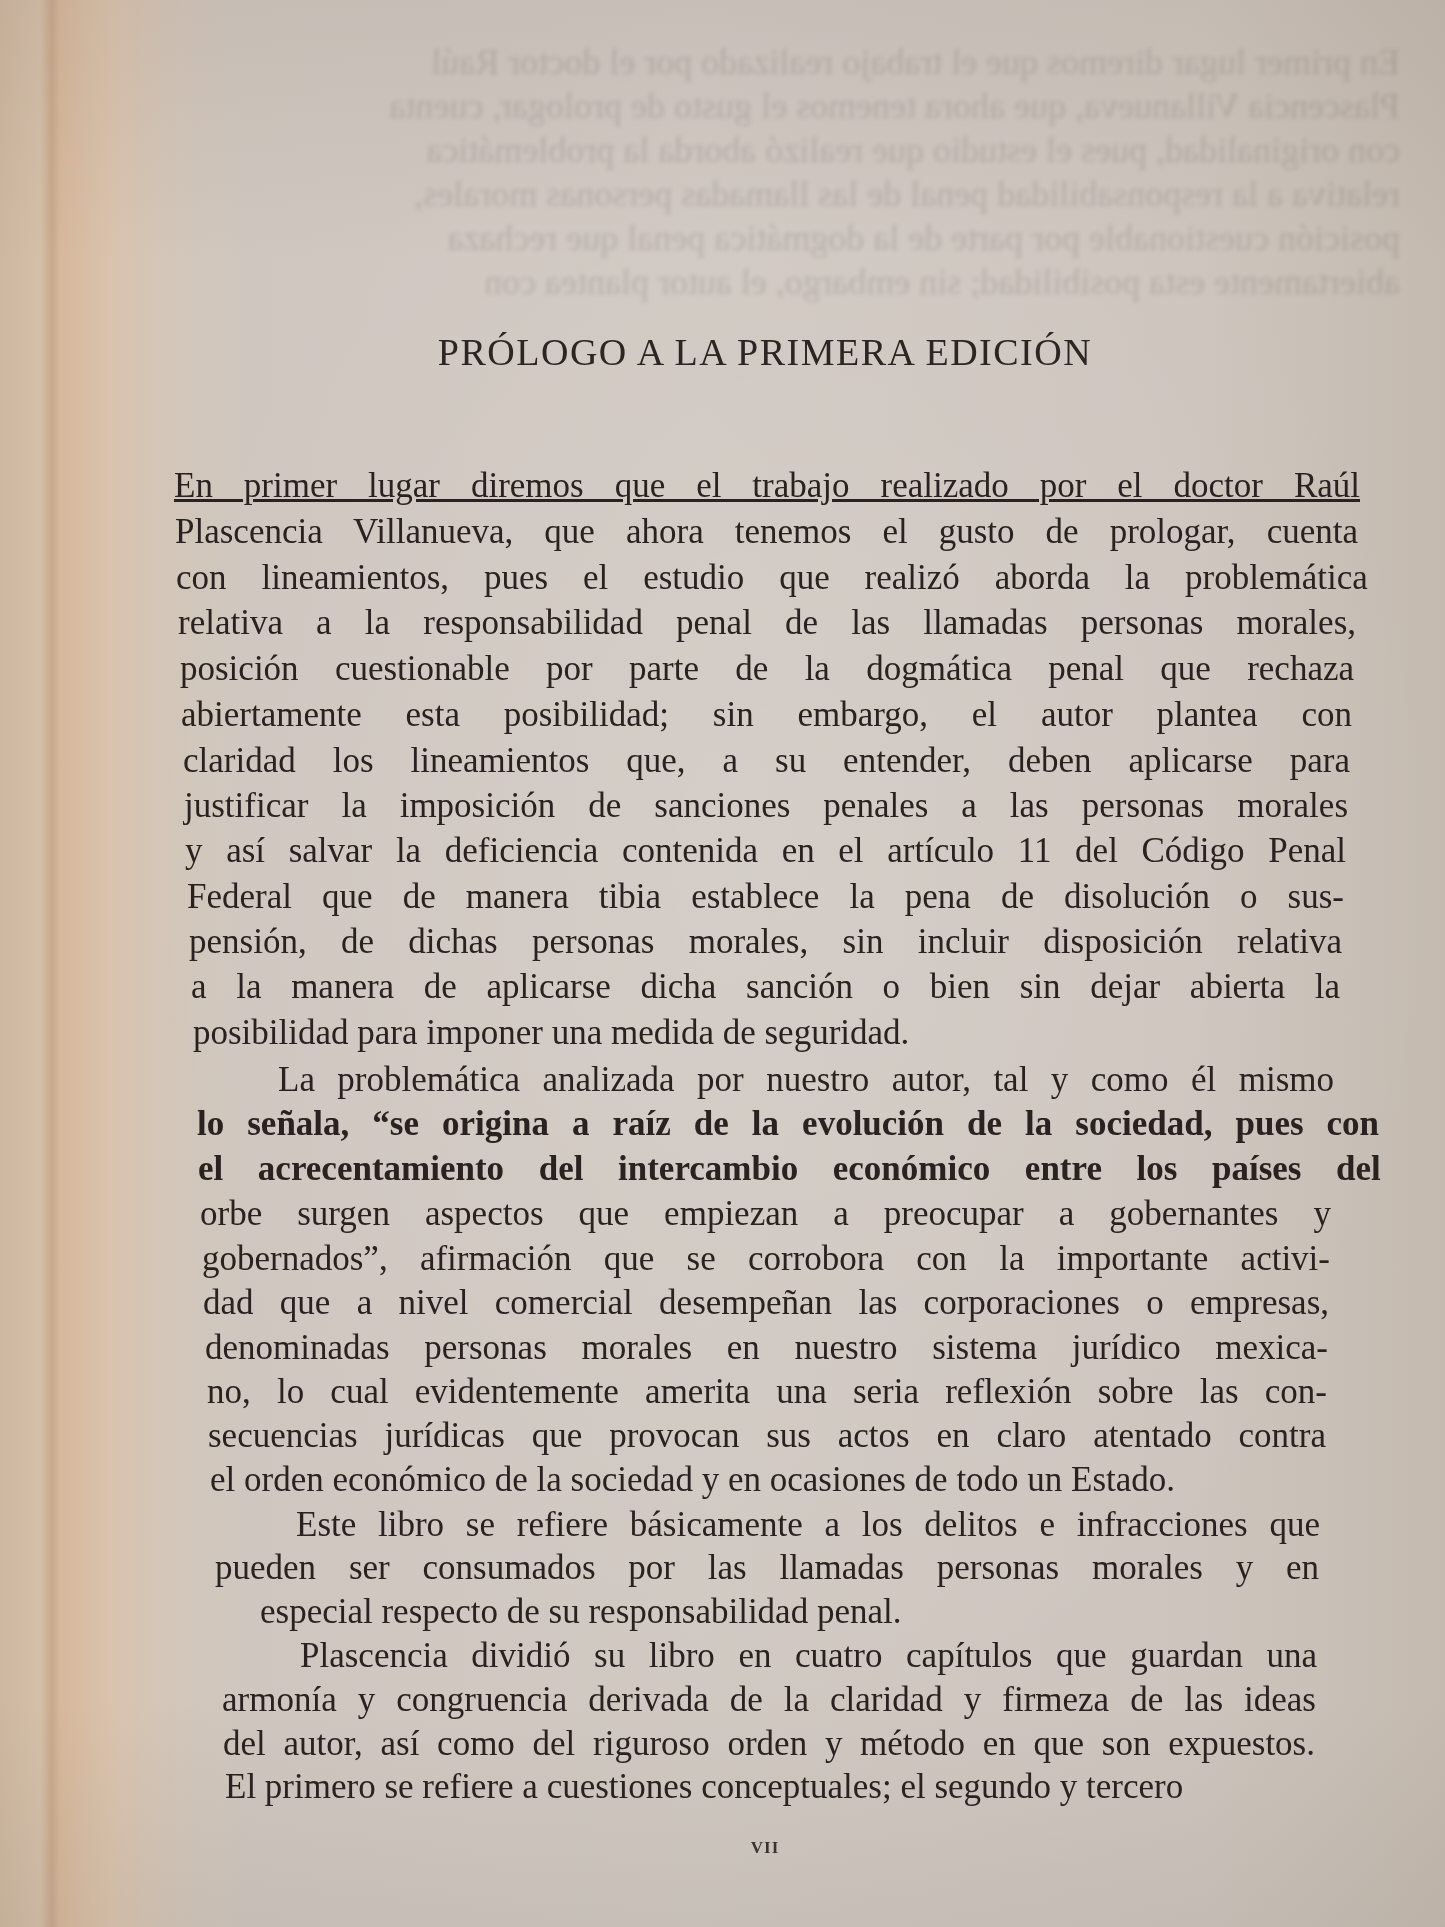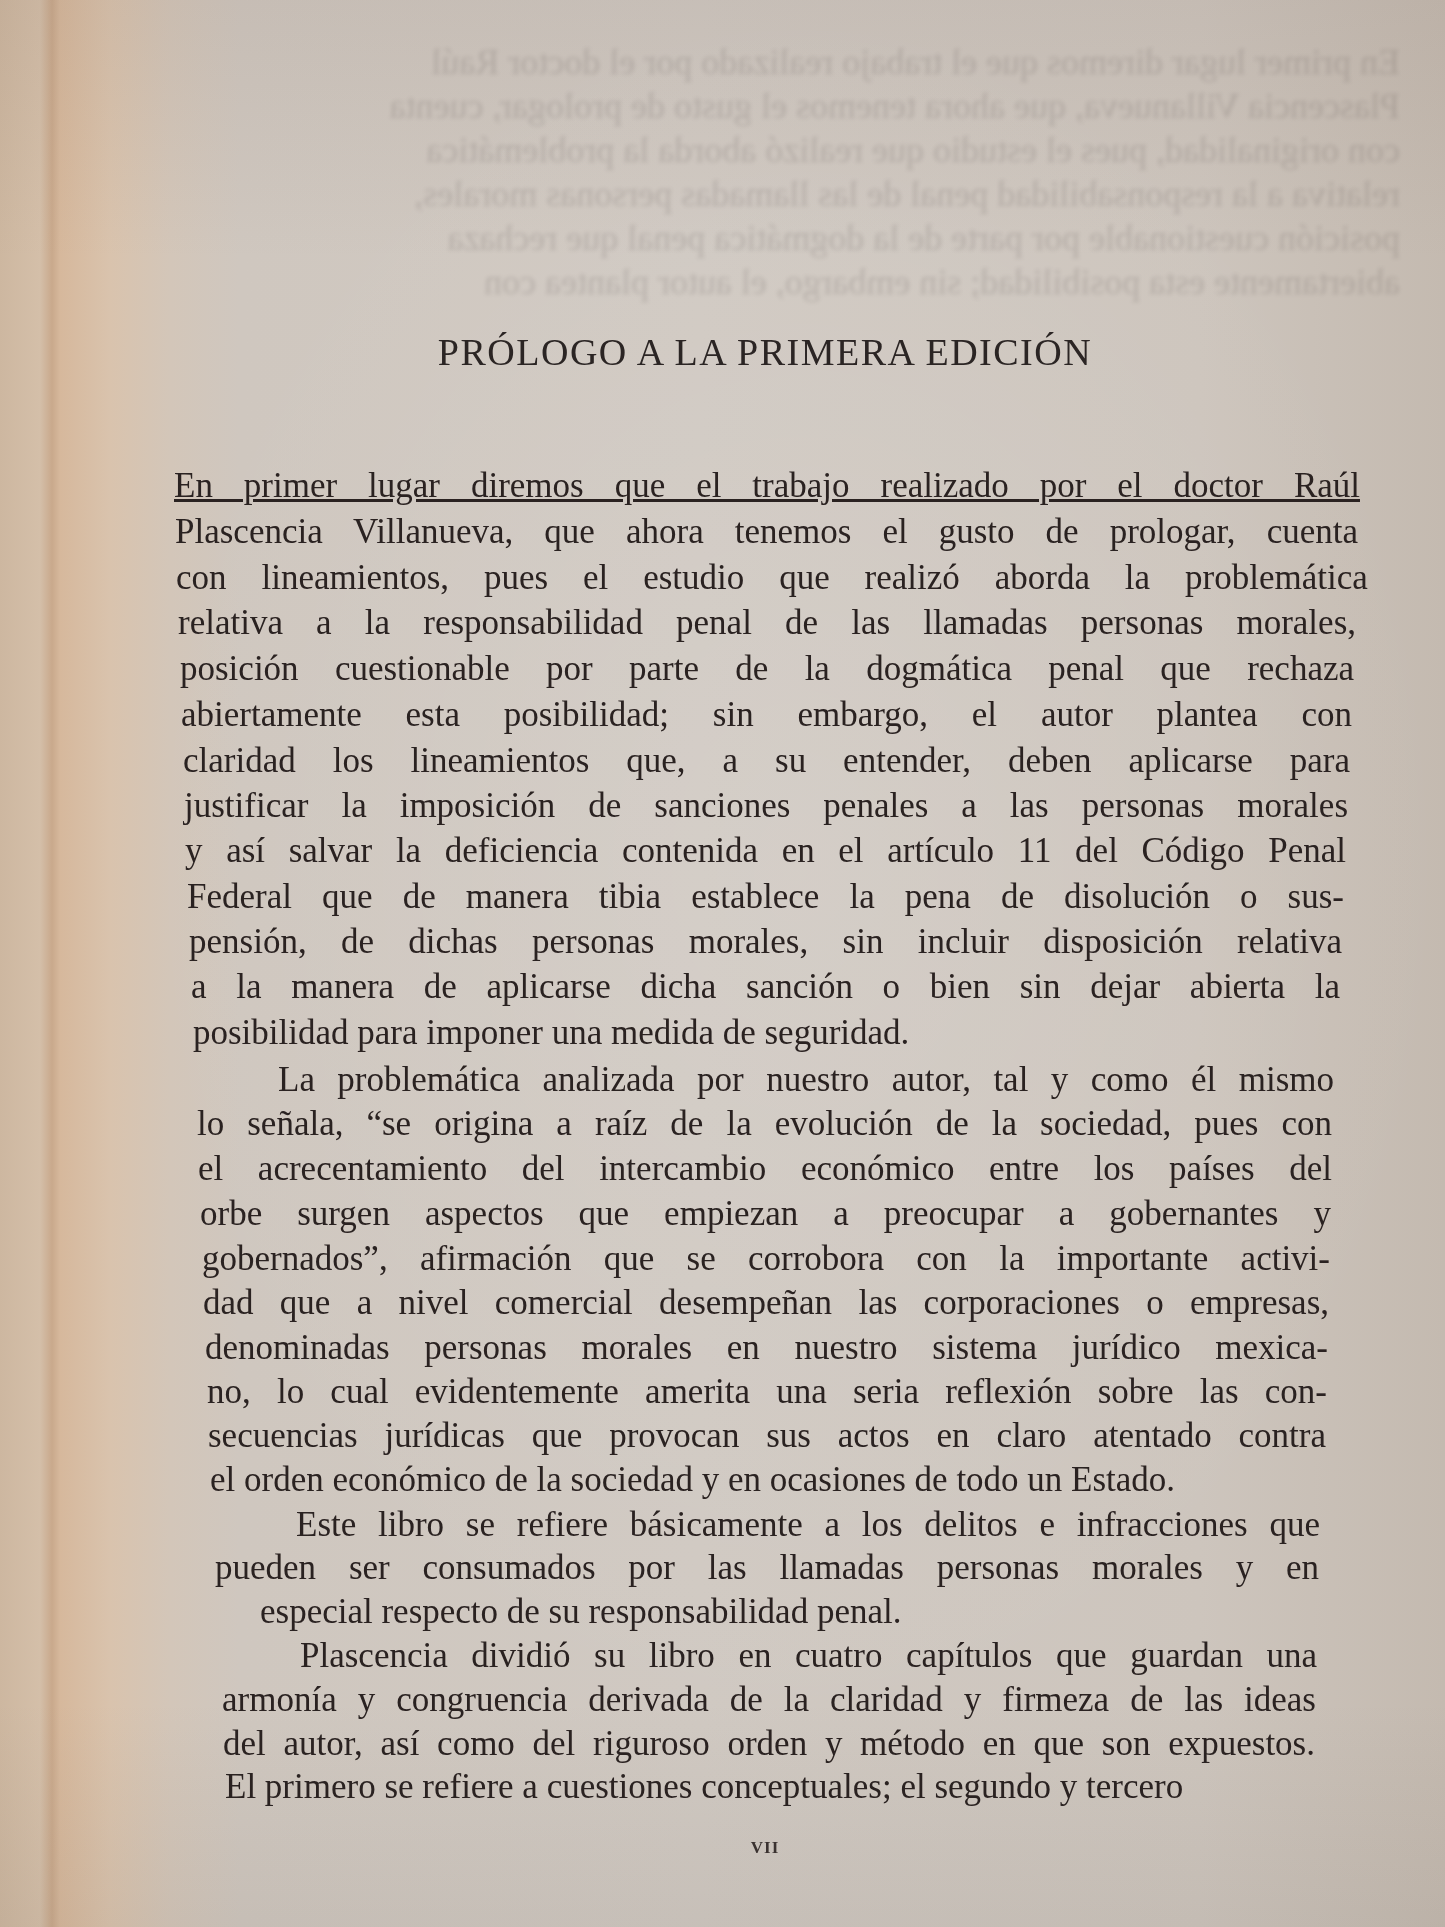--- a/index.html
+++ b/index.html
@@ -123,22 +123,22 @@
       <div class="line" style="left: 180px; top: 649px; width: 1174px; white-space: nowrap; text-align-last: auto; text-align: left;"><span style="white-space: nowrap; word-spacing: 27.5417px;">posición cuestionable por parte de la dogmática penal que rechaza</span></div>
       <div class="line" style="left: 181px; top: 695px; width: 1171px; white-space: nowrap; text-align-last: auto; text-align: left;"><span style="white-space: nowrap; word-spacing: 35.0508px;">abiertamente esta posibilidad; sin embargo, el autor plantea con</span></div>
       <div class="line" style="left: 183px; top: 741px; width: 1167px; white-space: nowrap; text-align-last: auto; text-align: left;"><span style="white-space: nowrap; word-spacing: 28.2135px;">claridad los lineamientos que, a su entender, deben aplicarse para</span></div>
       <div class="line" style="left: 184px; top: 786px; width: 1164px; white-space: nowrap; text-align-last: auto; text-align: center;"><span style="white-space: nowrap; word-spacing: 24.2569px;">justificar la imposición de sanciones penales a las personas morales</span></div>
       <div class="line" style="left: 185px; top: 831px; width: 1161px; white-space: nowrap; text-align-last: auto; text-align: left;"><span style="white-space: nowrap; word-spacing: 14.8958px;">y así salvar la deficiencia contenida en el artículo 11 del Código Penal</span></div>
       <div class="line" style="left: 187px; top: 877px; width: 1157px; white-space: nowrap; text-align-last: auto; text-align: left;"><span style="white-space: nowrap; word-spacing: 21.3366px;">Federal que de manera tibia establece la pena de disolución o sus-</span></div>
       <div class="line" style="left: 189px; top: 922px; width: 1153px; white-space: nowrap; text-align-last: auto; text-align: left;"><span style="white-space: nowrap; word-spacing: 25.5391px;">pensión, de dichas personas morales, sin incluir disposición relativa</span></div>
       <div class="line" style="left: 191px; top: 967px; width: 1149px; white-space: nowrap; text-align-last: auto; text-align: left;"><span style="white-space: nowrap; word-spacing: 20.9245px;">a la manera de aplicarse dicha sanción o bien sin dejar abierta la</span></div>
       <div class="line last" style="left: 193px; top: 1013px; width: 1145px;"><span style="white-space: nowrap; margin-top: 8px;">posibilidad para imponer una medida de seguridad.</span></div>
       <div class="line" style="left: 278px; top: 1060px; width: 1056px; white-space: nowrap; text-align-last: auto; text-align: left;"><span style="white-space: nowrap; word-spacing: 13.7016px;">La problemática analizada por nuestro autor, tal y como él mismo</span></div>
-      <div class="line" style="left: 197px; top: 1104px; width: 1135px; white-space: nowrap; text-align-last: auto; text-align: left;"><span style="white-space: nowrap; word-spacing: 14.2704px;">lo señala, “se origina a raíz de la evolución de la sociedad, pues con</span></div>
-      <div class="line" style="left: 198px; top: 1149px; width: 1134px; white-space: nowrap; text-align-last: auto; text-align: left;"><span style="white-space: nowrap; word-spacing: 25.8613px;">el acrecentamiento del intercambio económico entre los países del</span></div>
+      <div class="line" style="left: 197px; top: 1104px; width: 1135px; white-space: nowrap; text-align-last: auto; text-align: left;"><span style="white-space: nowrap; word-spacing: 14.2704px; font-weight: bold;">lo señala, “se origina a raíz de la evolución de la sociedad, pues con</span></div>
+      <div class="line" style="left: 198px; top: 1149px; width: 1134px; white-space: nowrap; text-align-last: auto; text-align: left; font-weight: bold;"><span style="white-space: nowrap; word-spacing: 25.8613px;">el acrecentamiento del intercambio económico entre los países del</span></div>
       <div class="line" style="left: 200px; top: 1194px; width: 1131px; white-space: nowrap; text-align-last: auto; text-align: left;"><span style="white-space: nowrap; word-spacing: 26.2882px;">orbe surgen aspectos que empiezan a preocupar a gobernantes y</span></div>
       <div class="line" style="left: 202px; top: 1239px; width: 1128px; white-space: nowrap; text-align-last: auto; text-align: left;"><span style="white-space: nowrap; word-spacing: 23.5293px;">gobernados”, afirmación que se corrobora con la importante activi-</span></div>
       <div class="line" style="left: 203px; top: 1283px; width: 1126px; white-space: nowrap; text-align-last: auto; text-align: left;"><span style="white-space: nowrap; word-spacing: 17.5625px;">dad que a nivel comercial desempeñan las corporaciones o empresas,</span></div>
       <div class="line" style="left: 205px; top: 1328px; width: 1123px; white-space: nowrap; text-align-last: auto; text-align: left;"><span style="white-space: nowrap; word-spacing: 25.8839px;">denominadas personas morales en nuestro sistema jurídico mexica-</span></div>
       <div class="line" style="left: 207px; top: 1372px; width: 1120px; white-space: nowrap; text-align-last: auto; text-align: left;"><span style="white-space: nowrap; word-spacing: 17.4406px;">no, lo cual evidentemente amerita una seria reflexión sobre las con-</span></div>
       <div class="line" style="left: 208px; top: 1416px; width: 1118px; white-space: nowrap; text-align-last: auto; text-align: left;"><span style="white-space: nowrap; word-spacing: 18.0764px;">secuencias jurídicas que provocan sus actos en claro atentado contra</span></div>
       <div class="line last" style="left: 210px; top: 1460px; width: 1115px;"><span style="white-space: nowrap;">el orden económico de la sociedad y en ocasiones de todo un Estado.</span></div>
       <div class="line" style="left: 296px; top: 1505px; width: 1024px; white-space: nowrap; text-align-last: auto; text-align: left;"><span style="white-space: nowrap; word-spacing: 12.9922px;">Este libro se refiere básicamente a los delitos e infracciones que</span></div>
       <div class="line" style="left: 215px; top: 1548px; width: 1104px; white-space: nowrap; text-align-last: auto; text-align: left;"><span style="white-space: nowrap; word-spacing: 24.0677px;">pueden ser consumados por las llamadas personas morales y en</span></div>
       <div class="line last" style="left: 217px; top: 1592px; width: 1101px; margin-left: 43px;"><span style="white-space: nowrap;">especial respecto de su responsabilidad penal.</span></div>

